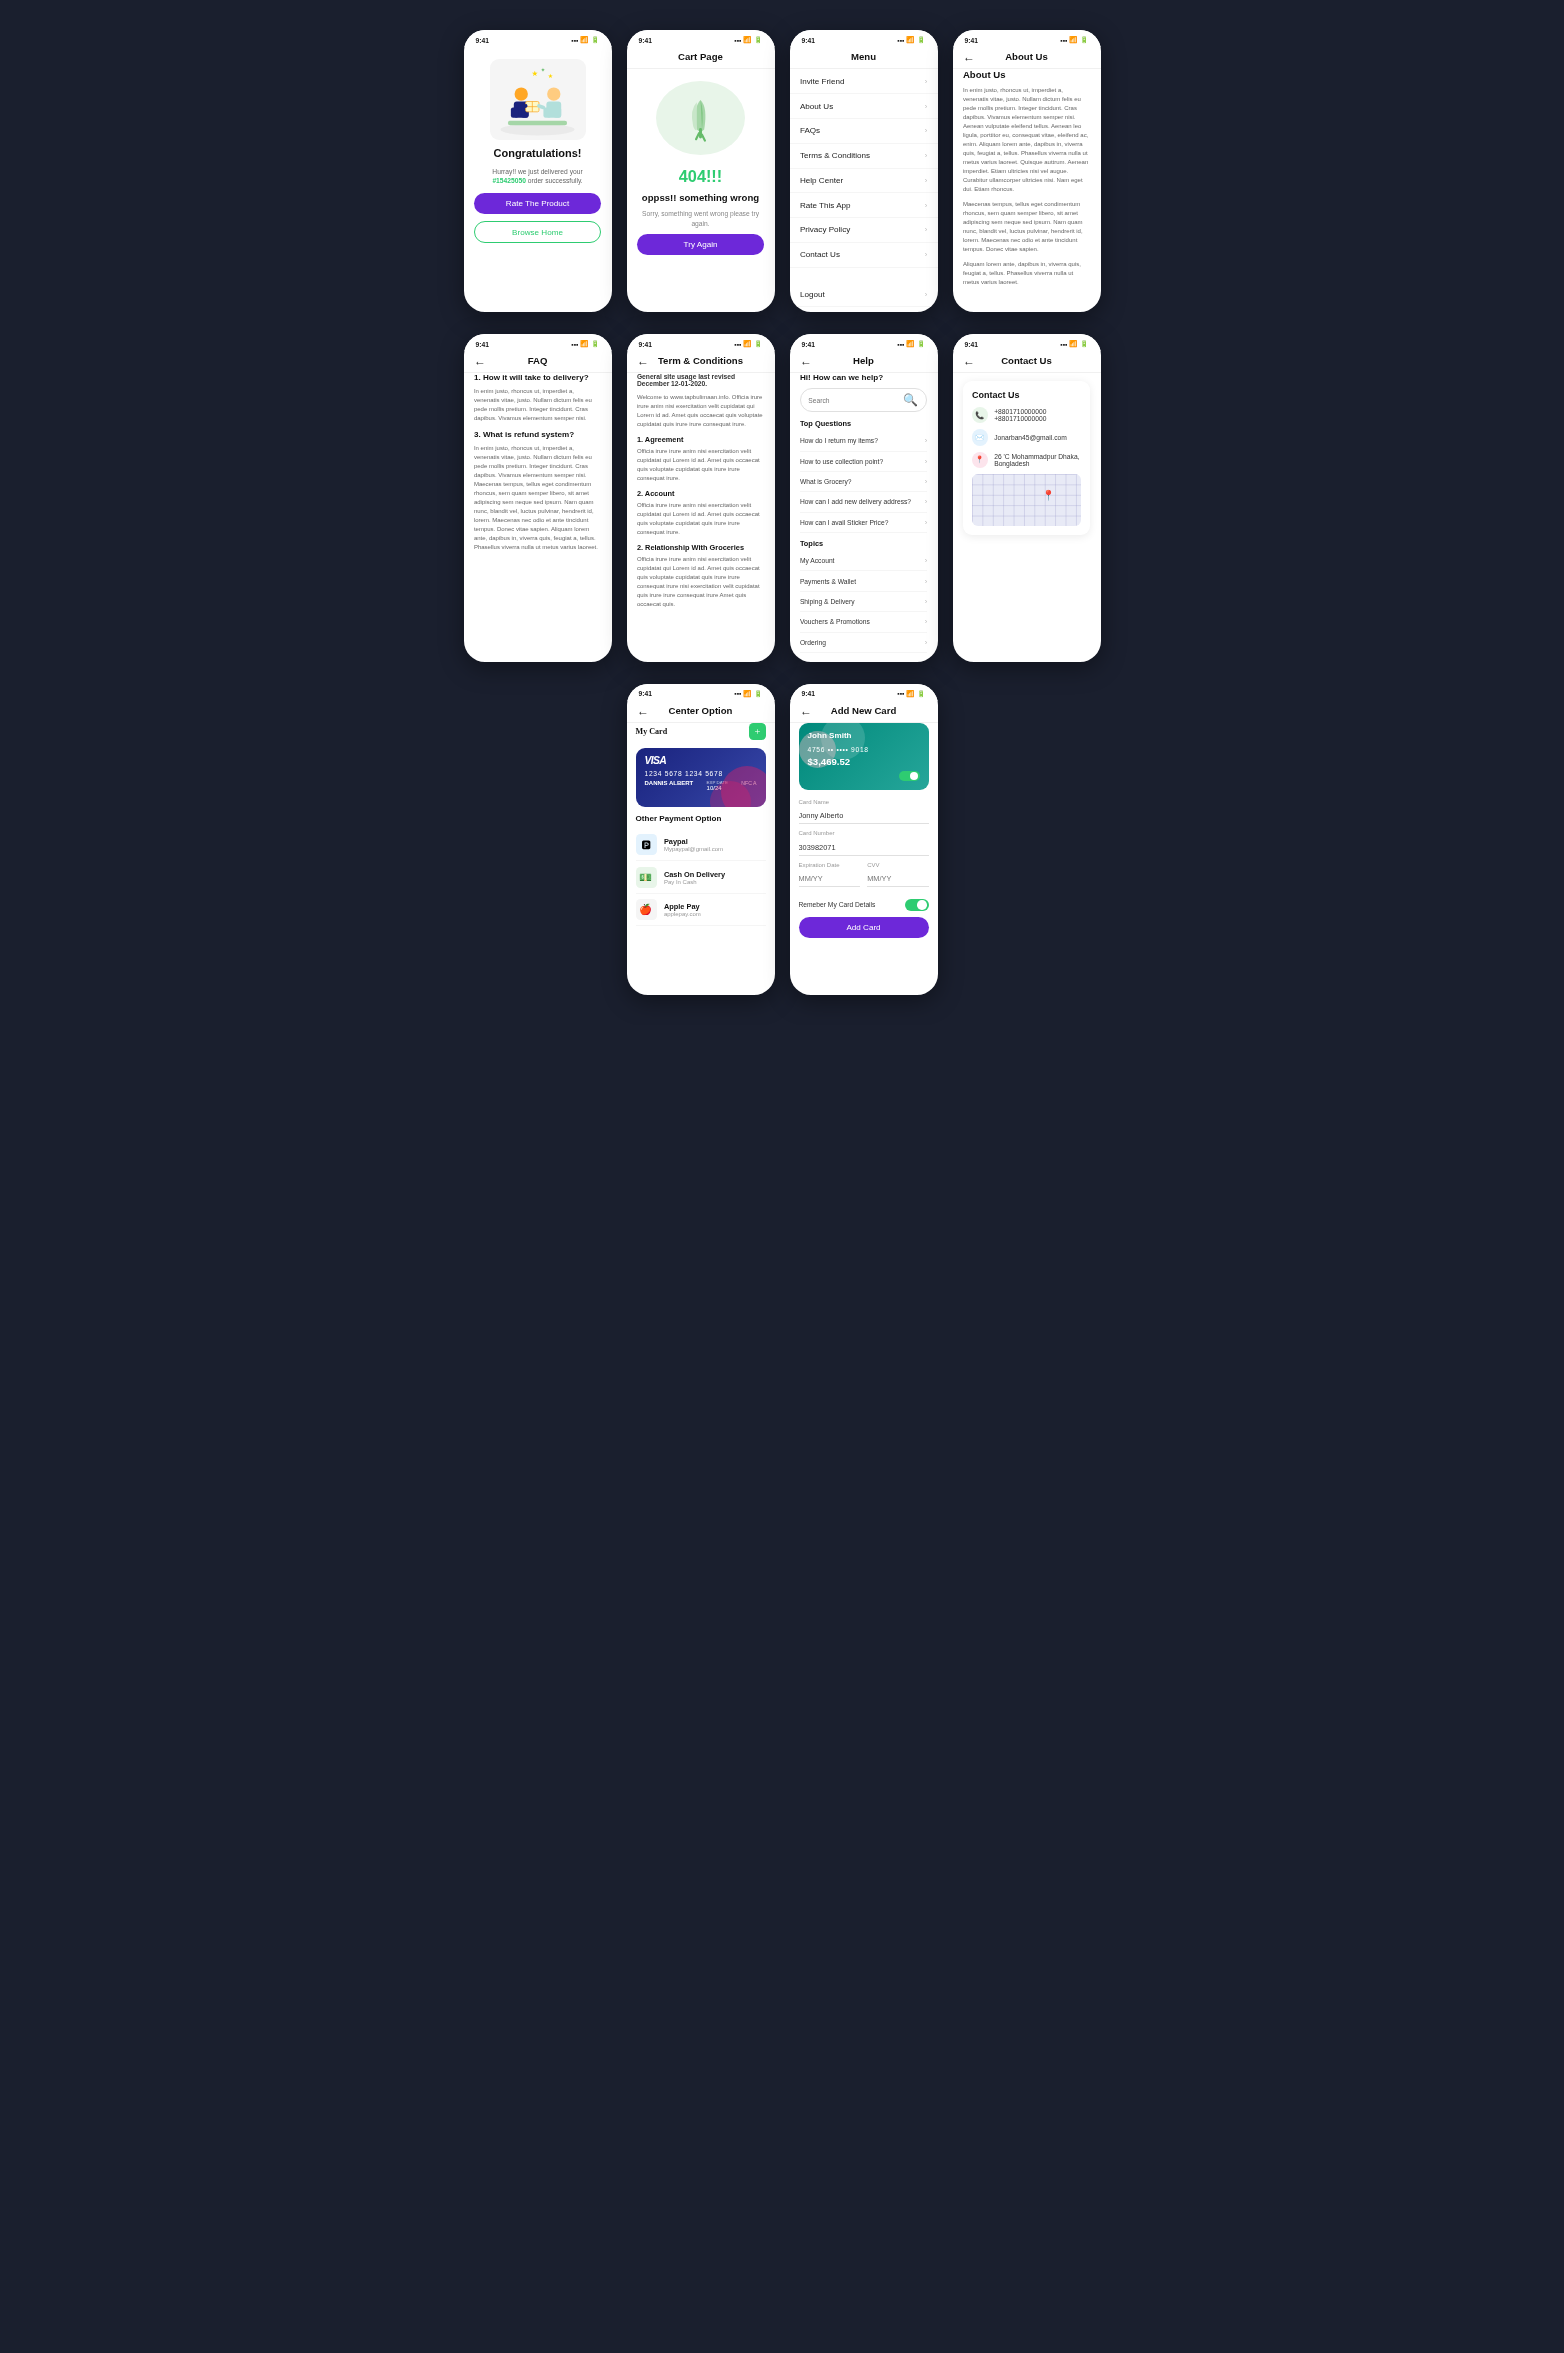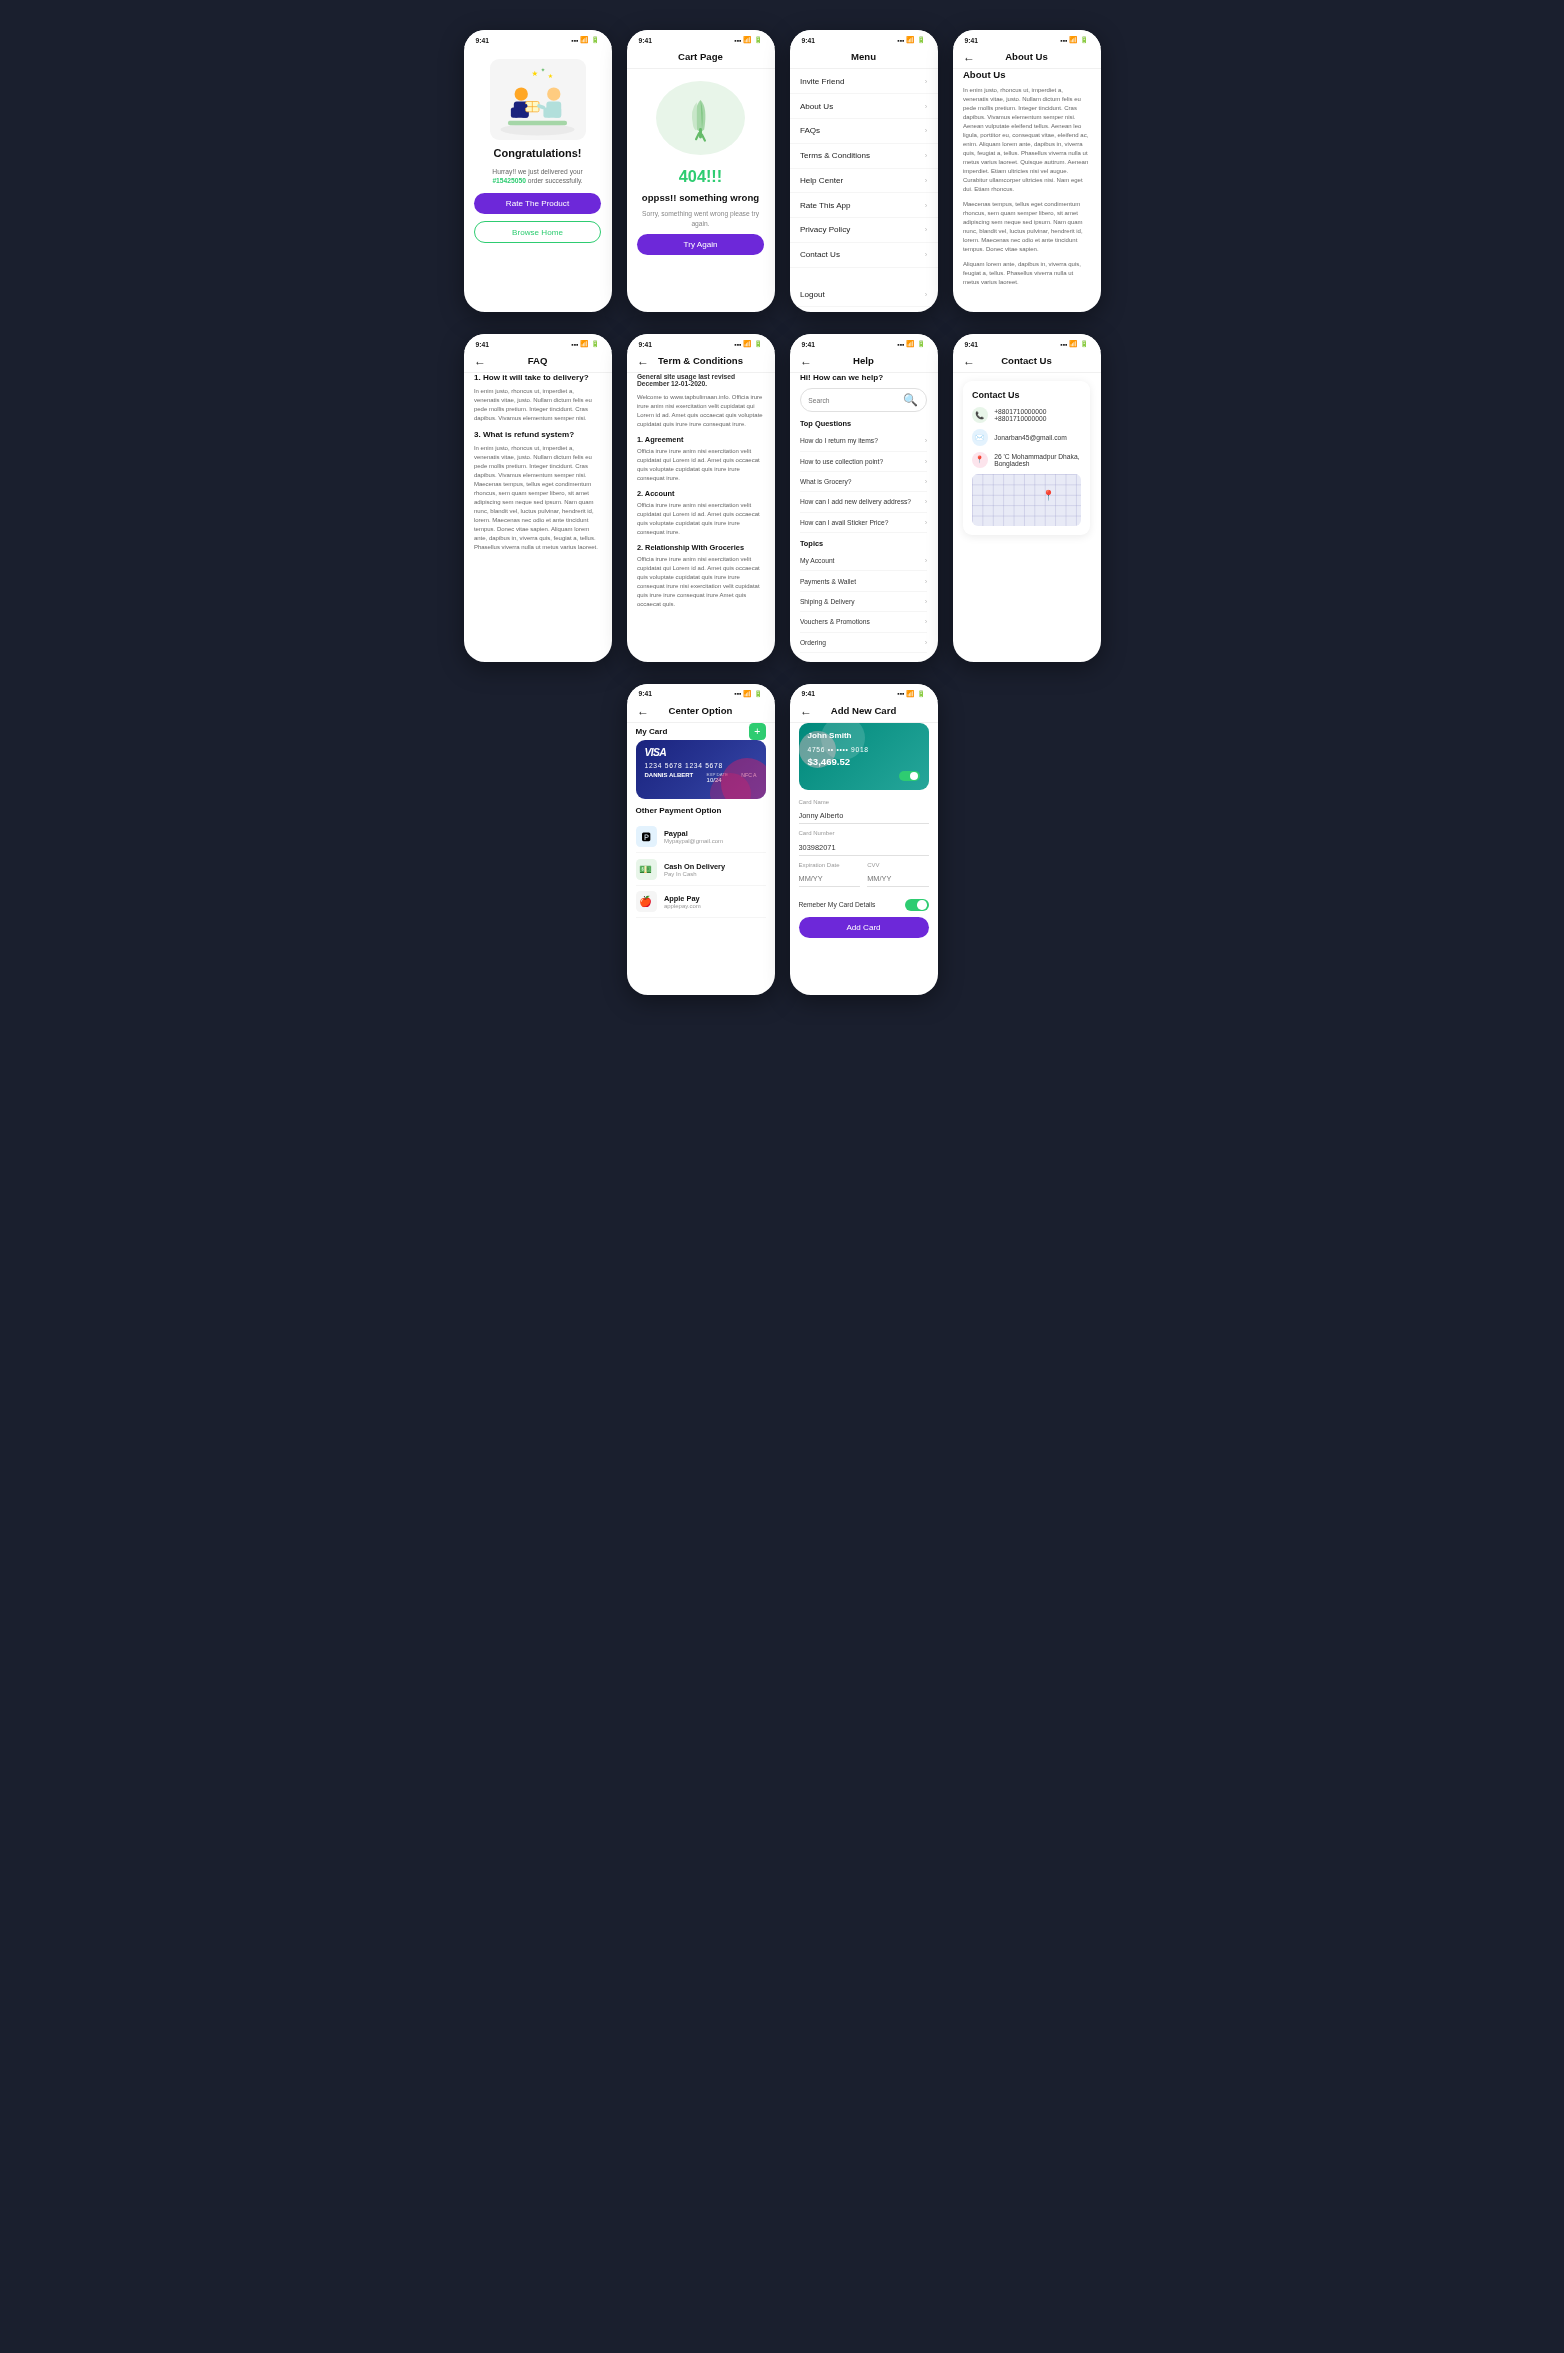--- a/index.html
+++ b/index.html
@@ -349,21 +349,22 @@
 
     
     .payment-content {
       padding: 0 9px 9px;
     }
 
     .section-title-row {
       display: flex;
       justify-content: space-between;
       align-items: center;
-      margin-bottom: 0;
+      margin-bottom: 8px;
+      font-family: Liberation Serif, serif;
     }
 
     .payment-section-title {
       font-size: 8.1px;
       font-weight: 700;
       color: #111;
     }
 
     .add-btn {
       width: 16.3px;

